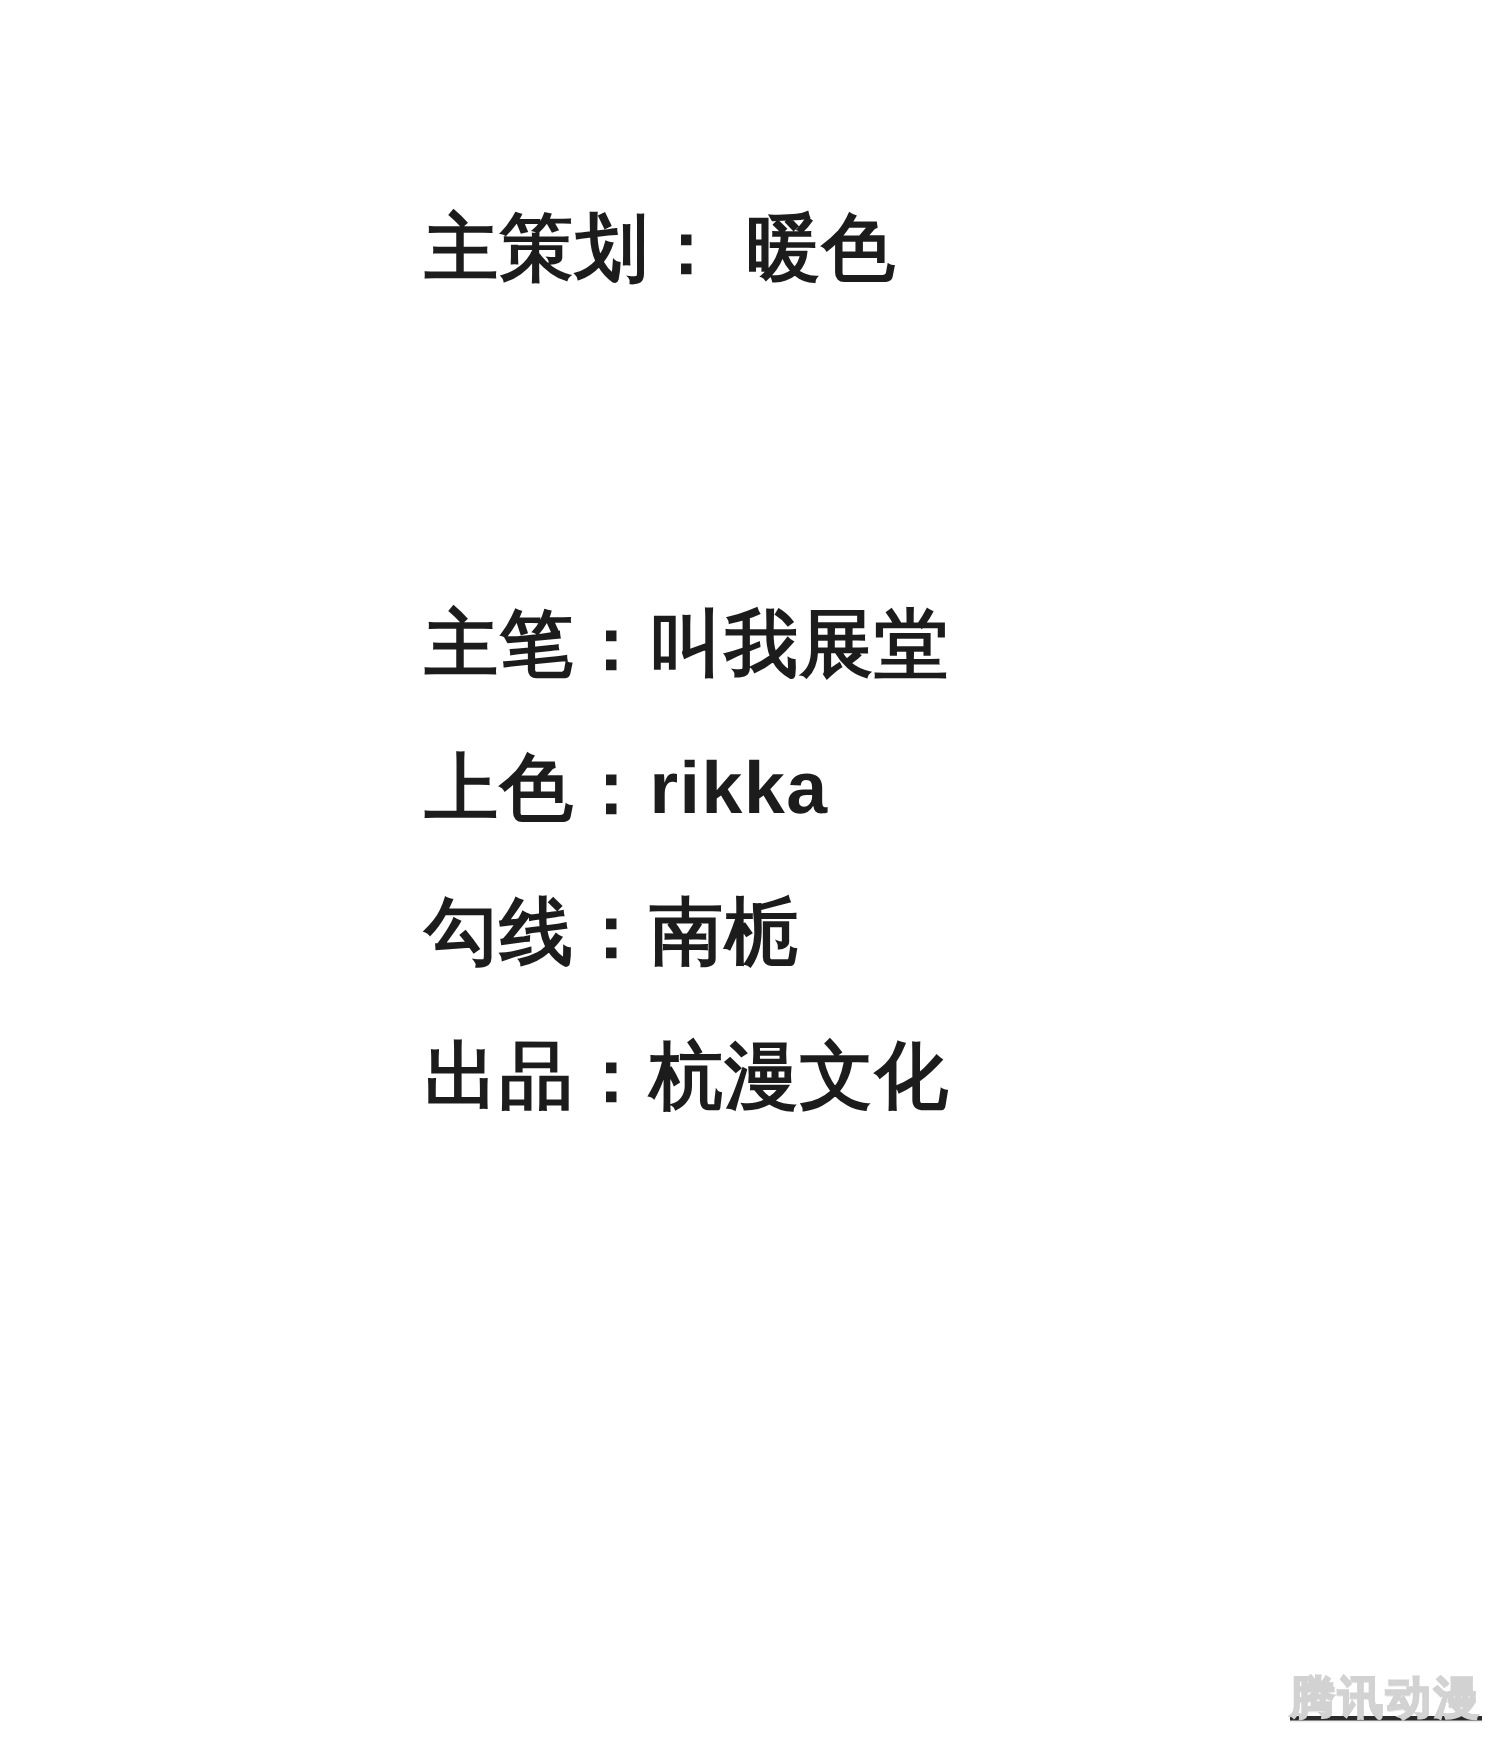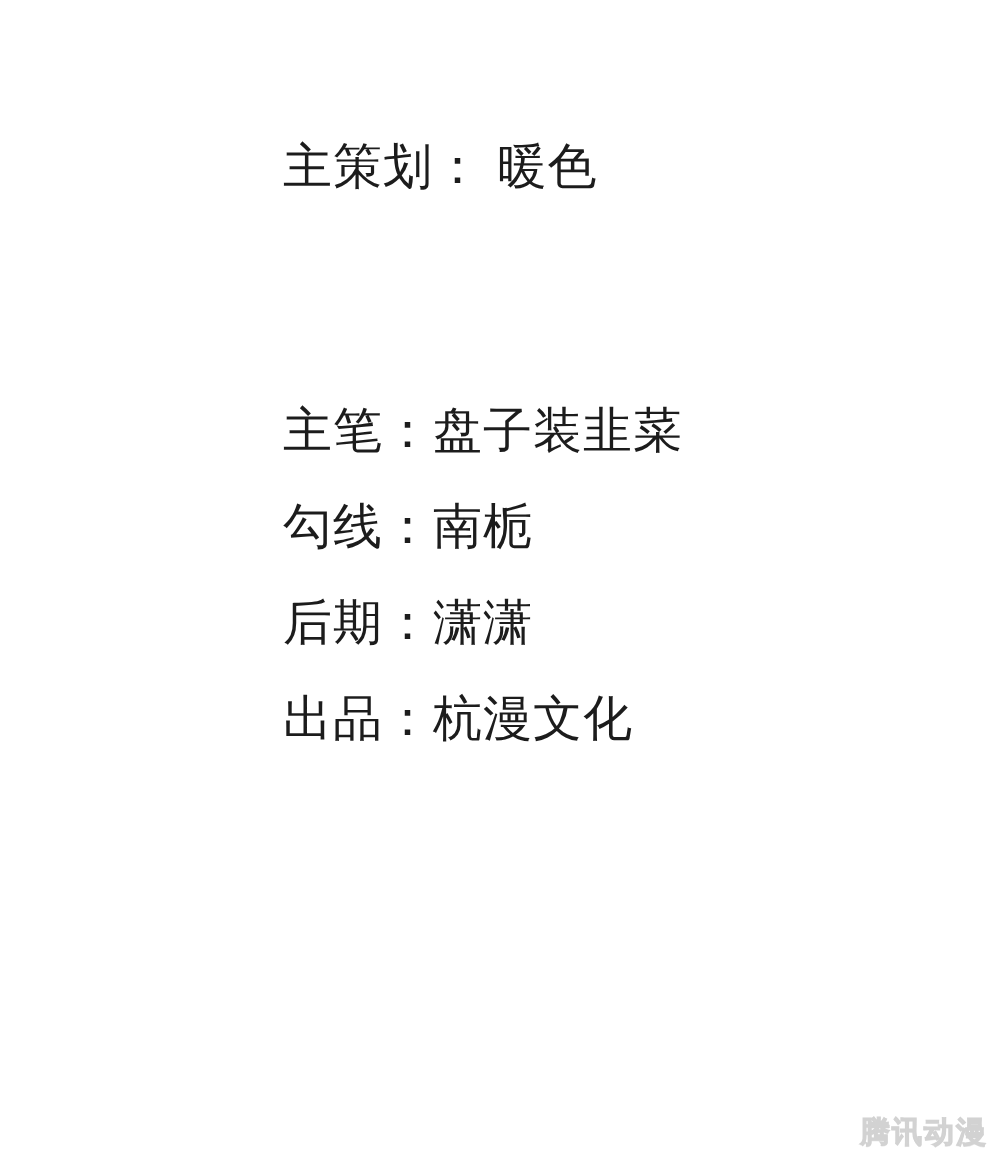--- a/index.html
+++ b/index.html
@@ -17,36 +17,37 @@
   }
   .credits {
     position: absolute;
     left: 283px;
     top: 118px;
     width: 660px;
   }
   .credit-line {
     font-size: 49px;
     line-height: 96px;
-    font-weight: 400;
+    font-weight: 700;
     letter-spacing: 1px;
     color: #1c1c1c;
     white-space: nowrap;
   }
   .group-gap {
     height: 168px;
   }
   .watermark {
     position: absolute;
     right: 12px;
     bottom: 14px;
     display: flex;
     align-items: flex-end;
     gap: 0px;
     opacity: 0.92;
+    text-decoration: underline;
   }
   .watermark-text {
     font-size: 30px;
     font-weight: 700;
     color: #d9d9d9;
     letter-spacing: 2px;
     -webkit-text-stroke: 1px #cfcfcf;
     text-shadow: 0 1px 0 #e6e6e6;
   }
 </style>
@@ -55,23 +56,23 @@
 
 <div class="credits">
 
   <div class="credit-group">
     <div class="credit-line">主策划： 暖色</div>
   </div>
 
   <div class="group-gap"></div>
 
   <div class="credit-group">
-    <div class="credit-line">主笔：盘子装韭菜</div>
+    <div class="credit-line">主笔：叫我展堂</div>
+    <div class="credit-line">上色：rikka</div>
     <div class="credit-line">勾线：南栀</div>
-    <div class="credit-line">后期：潇潇</div>
     <div class="credit-line">出品：杭漫文化</div>
   </div>
 
 </div>
 
 <div class="watermark">
   <span class="watermark-text">腾讯动漫</span>
 </div>
 
 </body></html>

